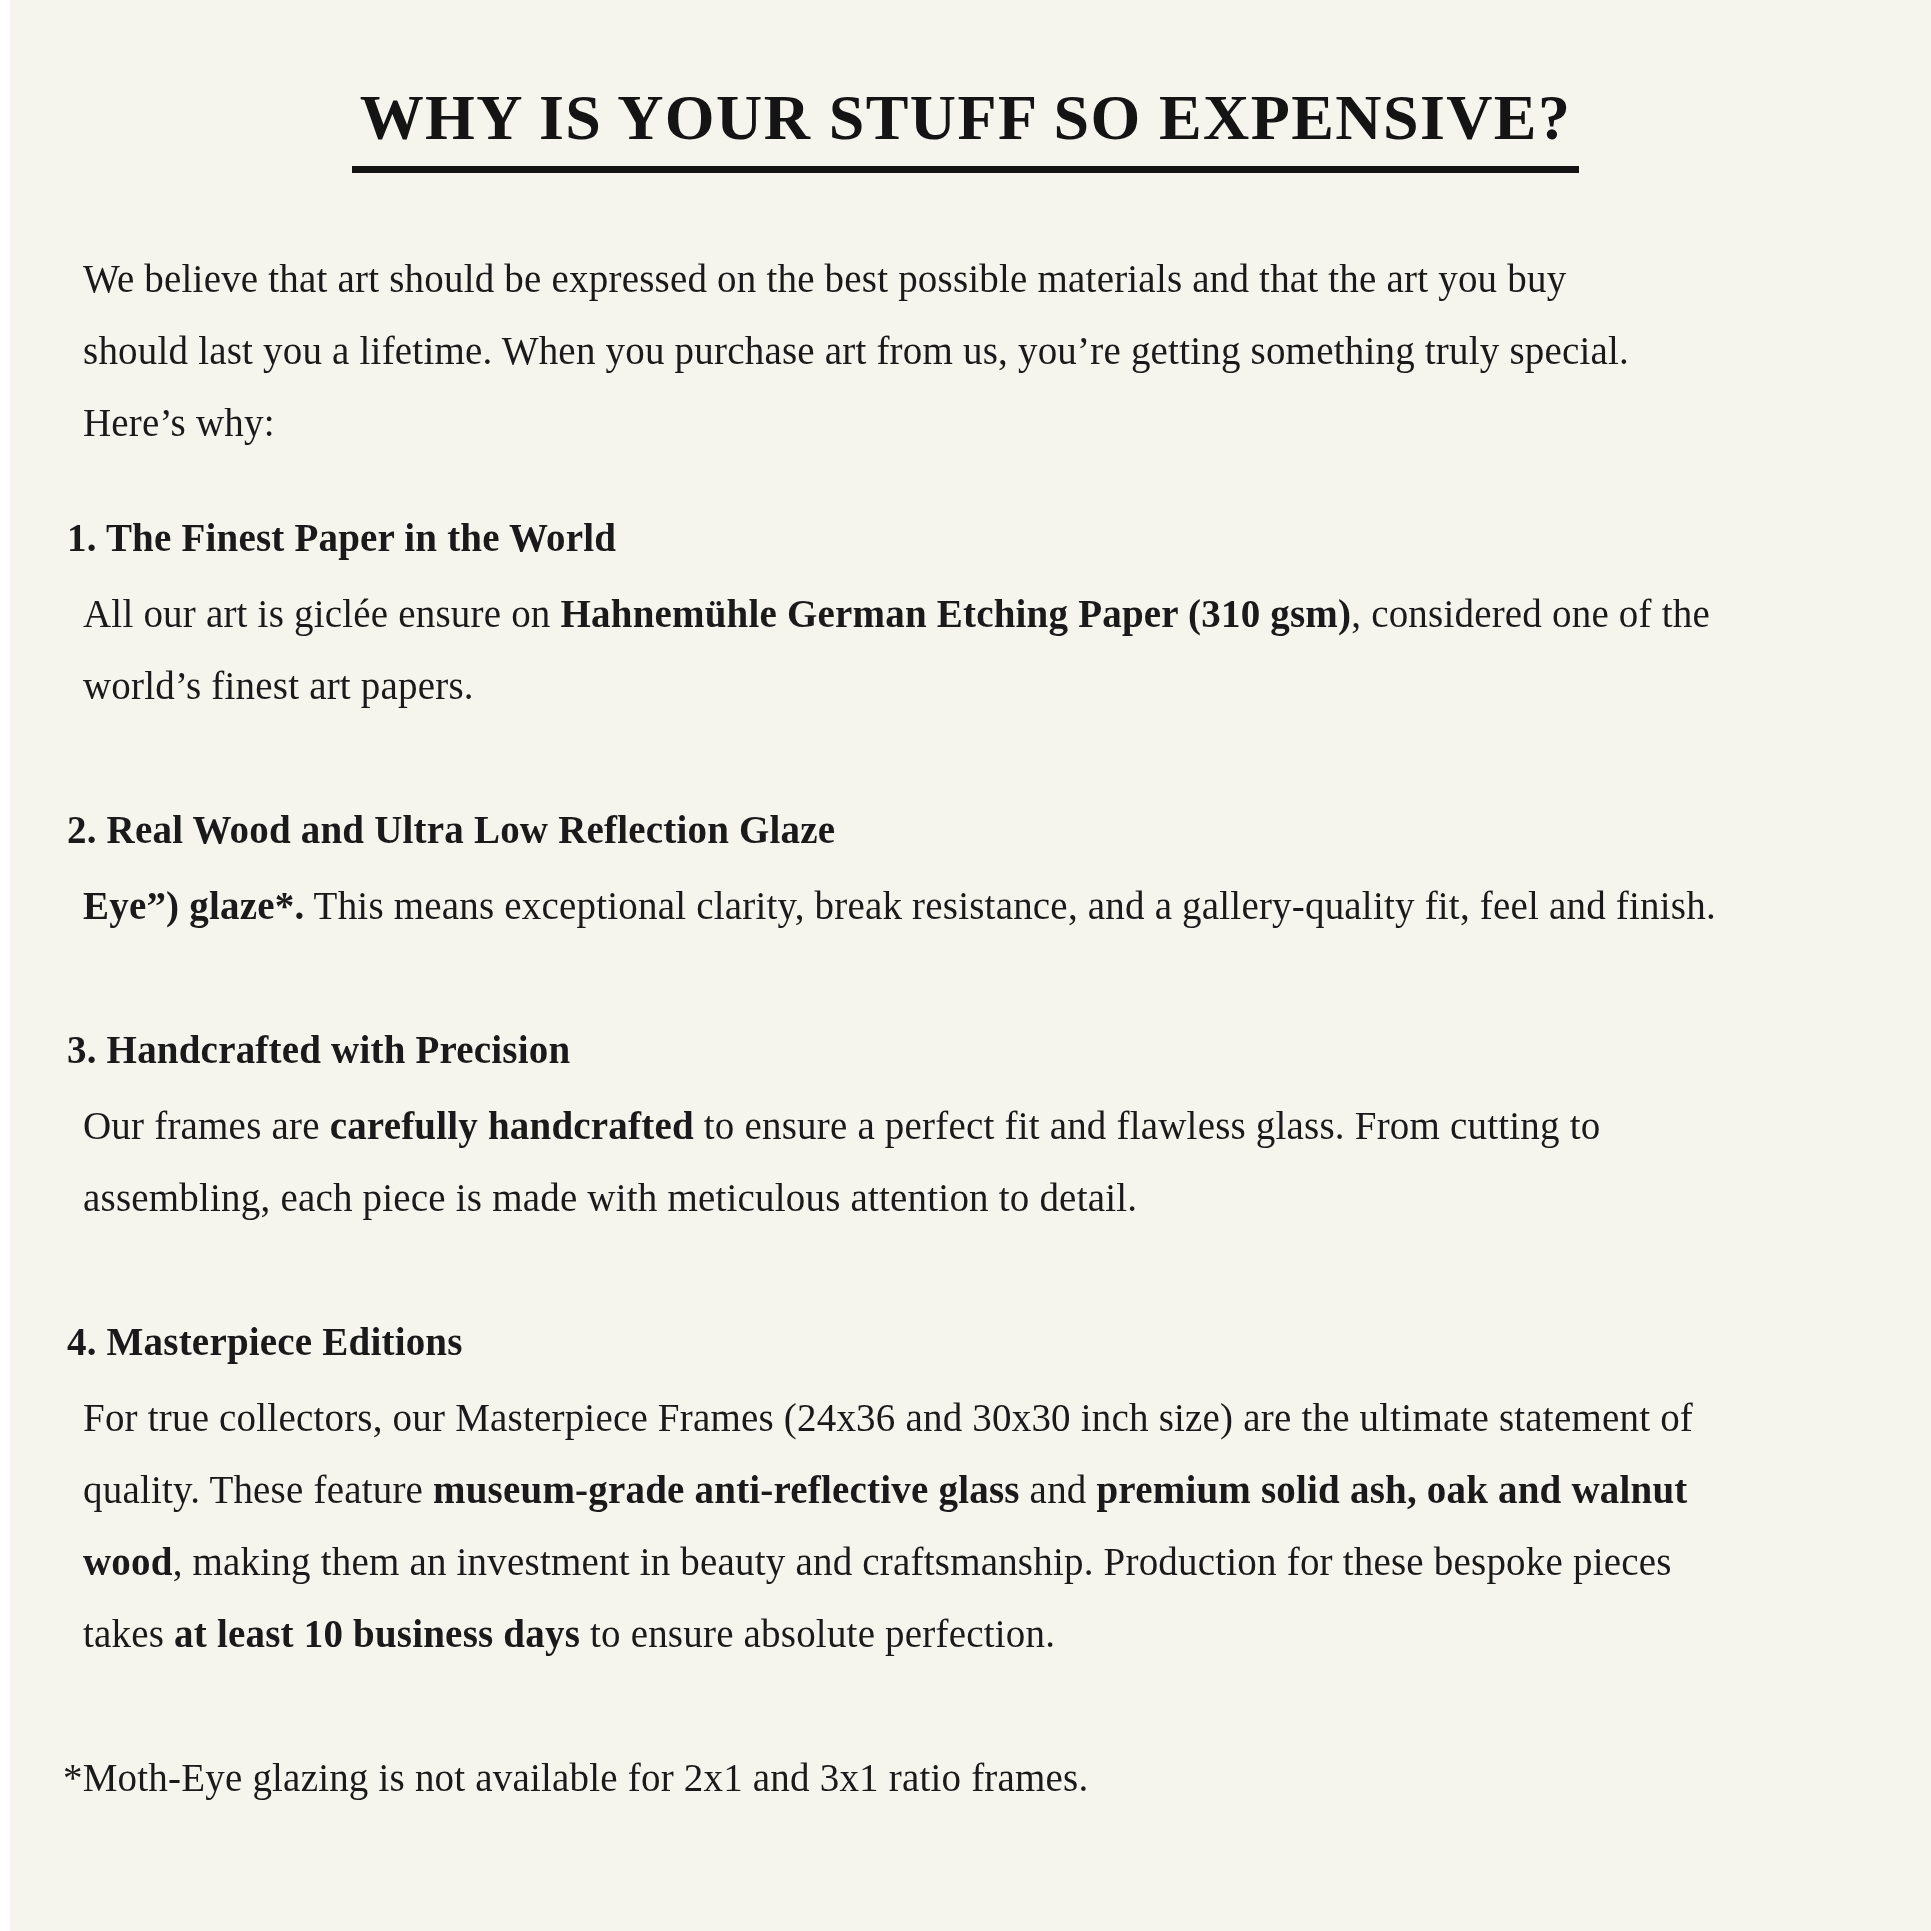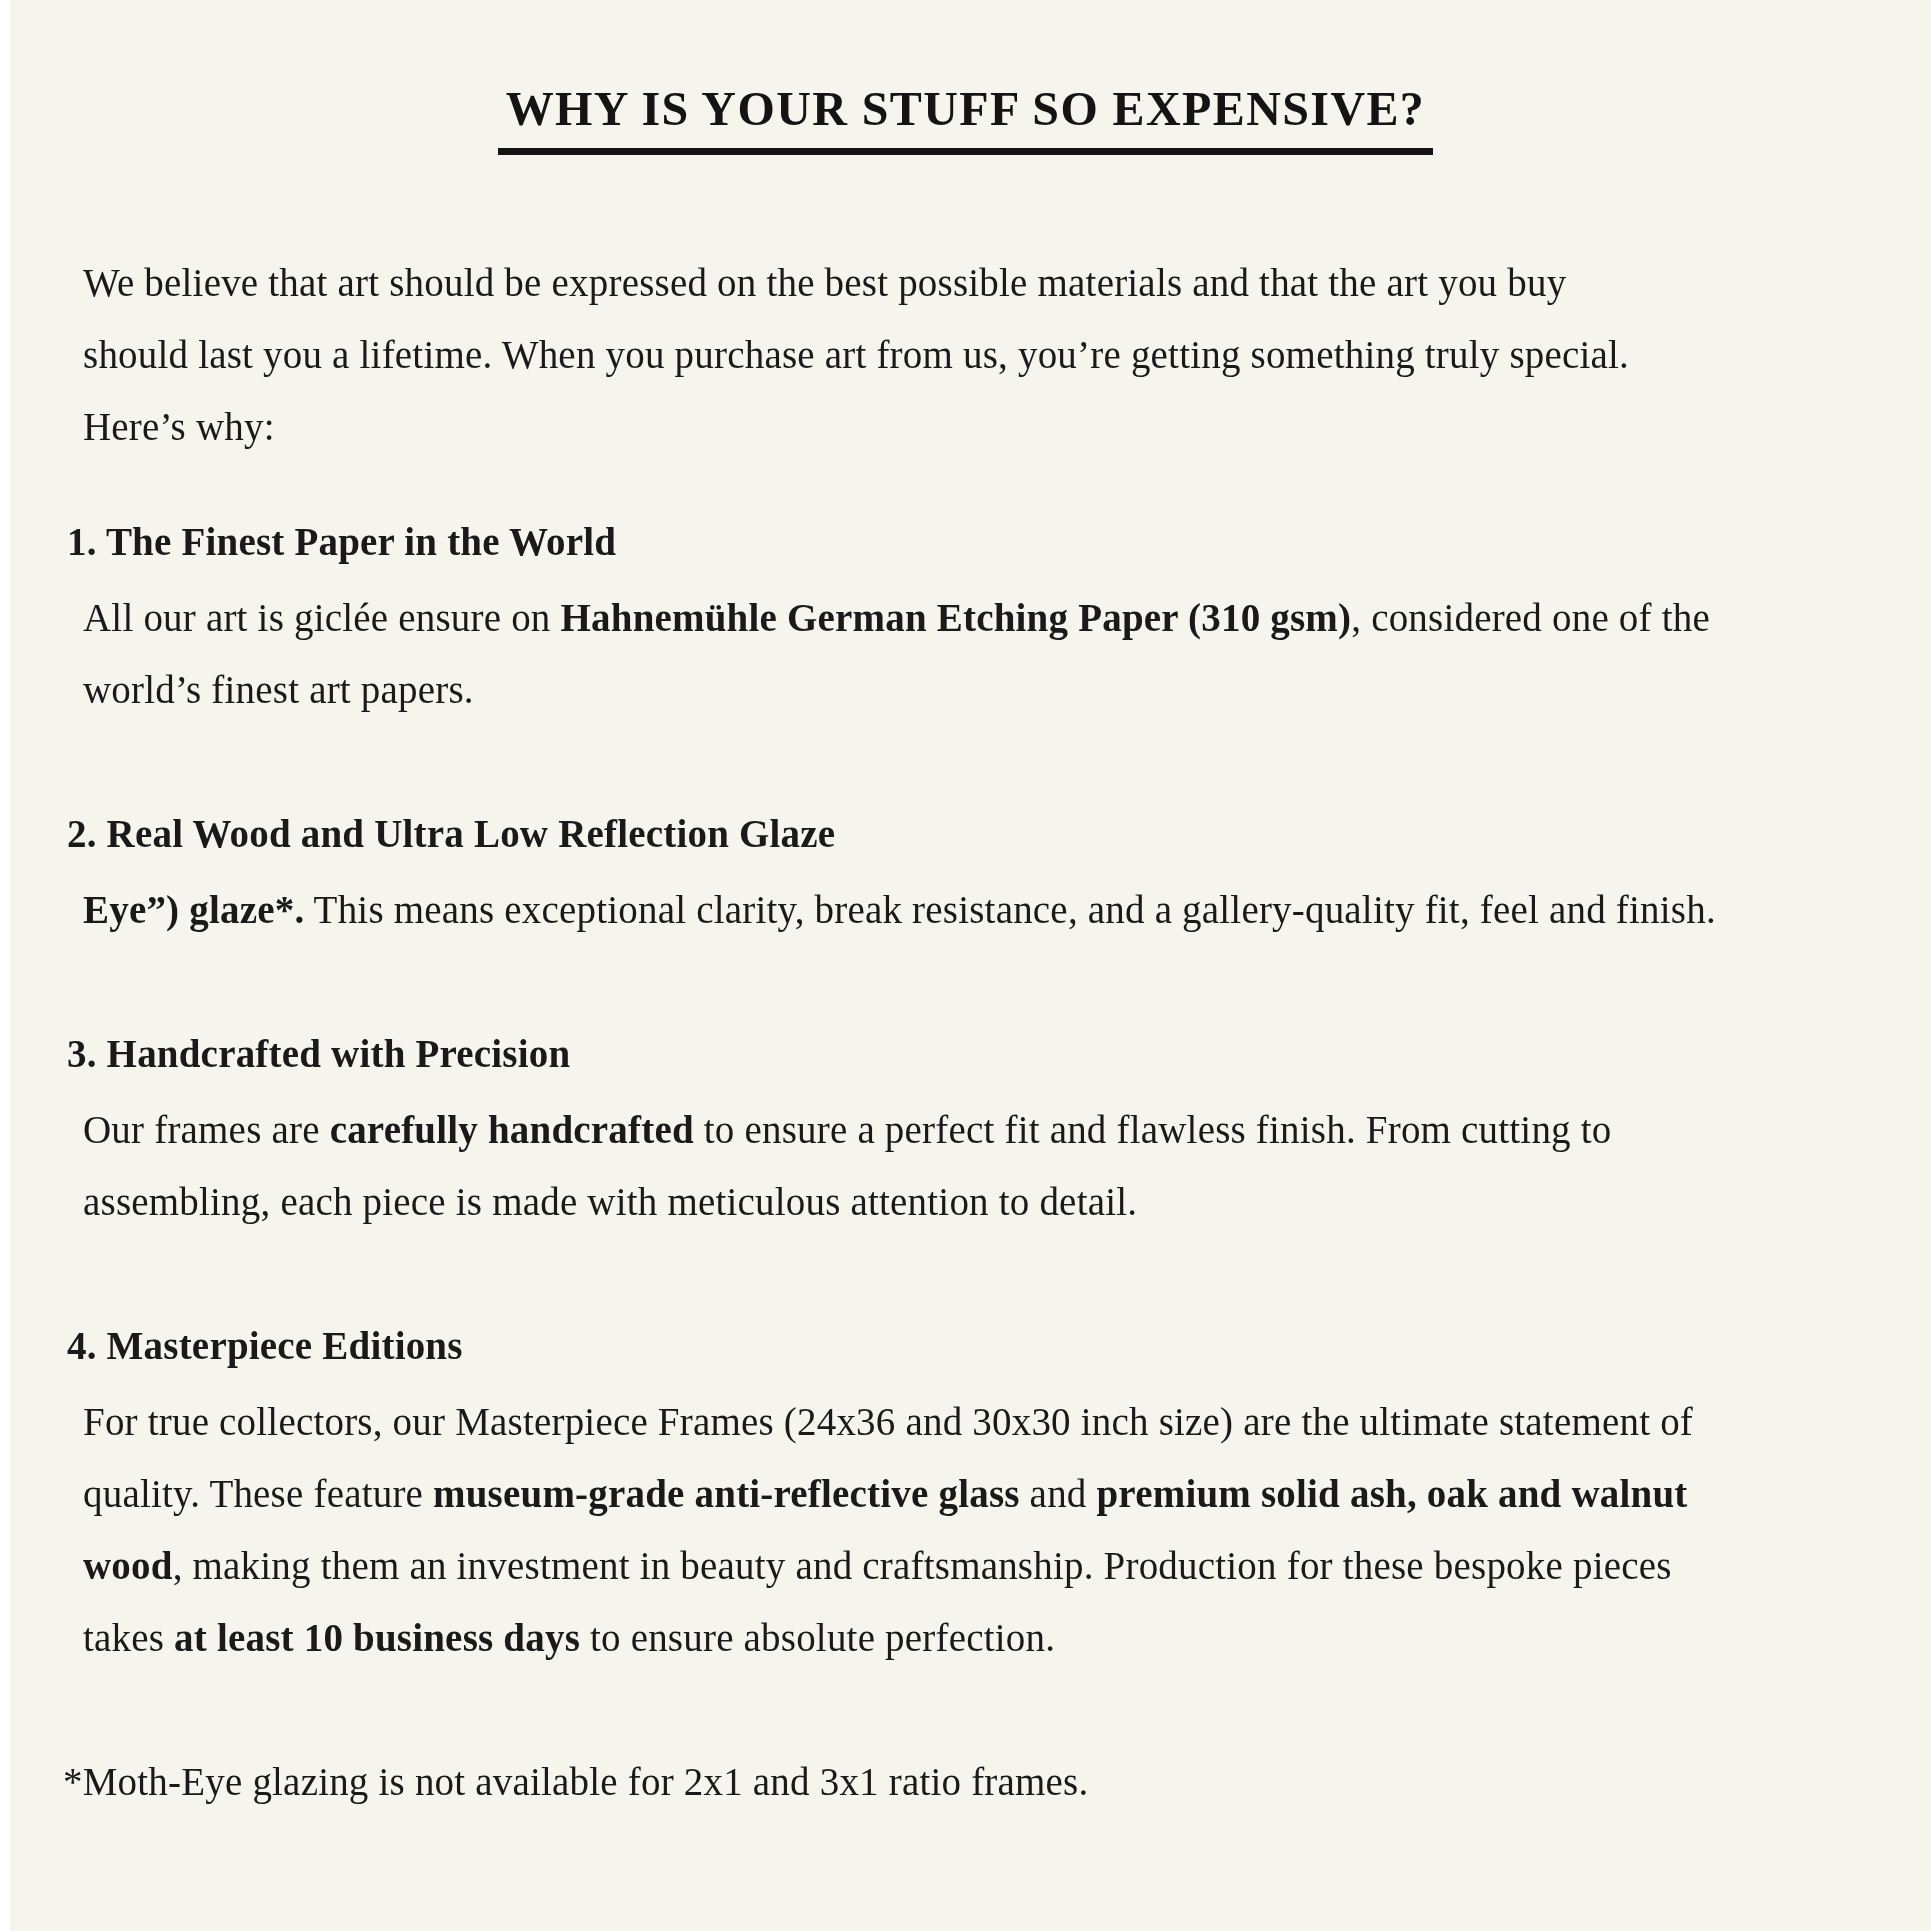--- a/index.html
+++ b/index.html
@@ -24,25 +24,25 @@
   }
   .edge-strip {
     position: absolute;
     left: 0;
     top: 0;
     width: 9.7px;
     height: 1931px;
     background: #ffffff;
   }
   h1.title {
-    font-size: 48px;
+    font-size: 64px;
     line-height: 1.15;
     font-weight: 700;
     letter-spacing: 1.4px;
-    margin: 37px auto 92px auto;
+    margin: 37px auto 70px auto;
     width: fit-content;
     text-align: center;
     padding: 0 7.7px 11.6px 7.7px;
     border-bottom: 7.7px solid #141414;
     color: #141414;
   }
   .body-text {
     font-size: 39px;
     line-height: 72px;
     margin: 0;
@@ -100,21 +100,21 @@
   <section class="block">
     <h2 class="heading">2. Real Wood and Ultra Low Reflection Glaze</h2>
     <p class="body-text">
         <span class="ln"><span class="b">Eye”) glaze*.</span><span> This means exceptional clarity, break resistance, and a gallery-quality fit, feel and finish.</span></span>
       </p>
   </section>
 
   <section class="block">
     <h2 class="heading">3. Handcrafted with Precision</h2>
     <p class="body-text">
-        <span class="ln"><span>Our frames are </span><span class="b">carefully handcrafted</span><span> to ensure a perfect fit and flawless finish. From cutting to</span></span>
+        <span class="ln"><span>Our frames are </span><span class="b">carefully handcrafted</span><span> to ensure a perfect fit and flawless glass. From cutting to</span></span>
         <span class="ln"><span>assembling, each piece is made with meticulous attention to detail.</span></span>
       </p>
   </section>
 
   <section class="block">
     <h2 class="heading">4. Masterpiece Editions</h2>
     <p class="body-text">
         <span class="ln"><span>For true collectors, our Masterpiece Frames (24x36 and 30x30 inch size) are the ultimate statement of</span></span>
         <span class="ln"><span>quality. These feature </span><span class="b">museum-grade anti-reflective glass</span><span> and </span><span class="b">premium solid ash, oak and walnut</span></span>
         <span class="ln"><span class="b">wood</span><span>, making them an investment in beauty and craftsmanship. Production for these bespoke pieces</span></span>

